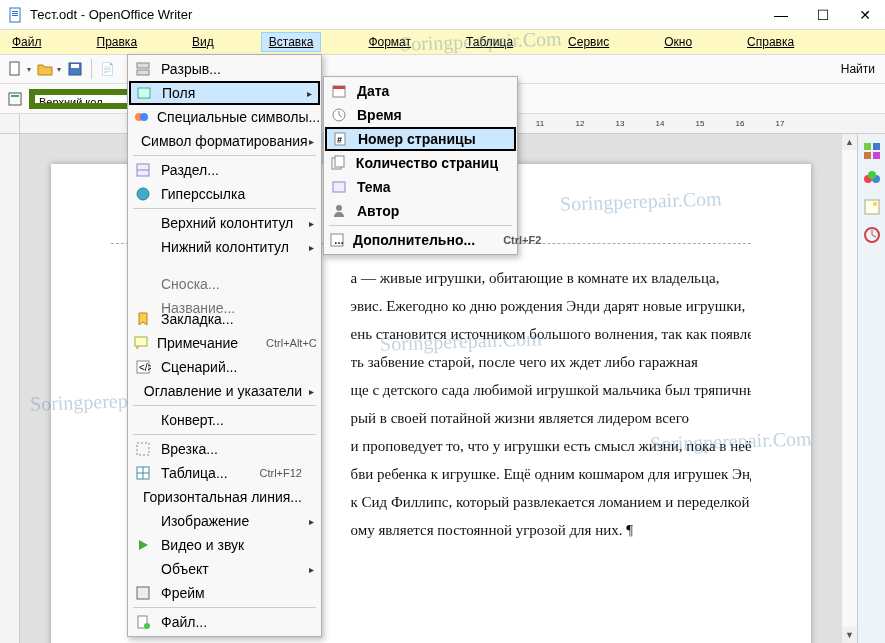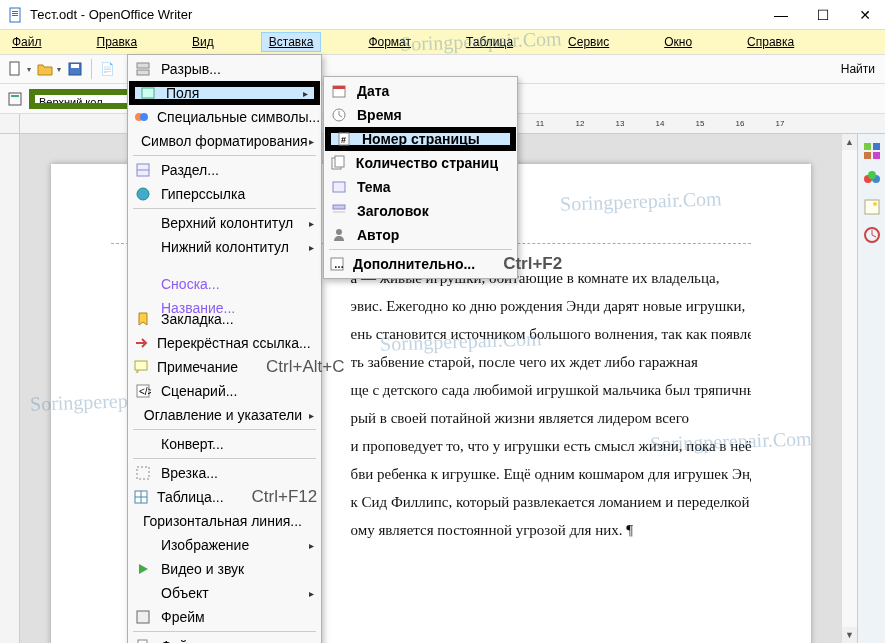--- a/index.html
+++ b/index.html
@@ -28,26 +28,26 @@
 .canvas { flex: 1; overflow: hidden; position: relative; background: #e0e0e0; }
 .page { margin: 30px auto; width: 760px; min-height: 700px; background: #fff; box-shadow: 0 0 6px rgba(0,0,0,.3); padding: 40px 60px; position: relative; }
 .docline { font-family: "Times New Roman", serif; font-size: 15px; line-height: 28px; color: #111; white-space: nowrap; overflow: hidden; }
 .sidebar { width: 28px; background: #eef3f8; border-left: 1px solid #ccc; display: flex; flex-direction: column; align-items: center; padding-top: 6px; gap: 6px; }
 .sideicon { width: 22px; height: 22px; display: flex; align-items: center; justify-content: center; cursor: pointer; }
 .scrollbar-v { width: 16px; background: #f0f0f0; border-left: 1px solid #ddd; display: flex; flex-direction: column; }
 .sb-btn { height: 16px; display:flex; align-items:center; justify-content:center; font-size:9px; color:#555; cursor:pointer; }
 .sb-track { flex:1; background:#f8f8f8; }
 .dropdown { position: absolute; background: #f8f8f8; border: 1px solid #b0b0b0; box-shadow: 2px 3px 6px rgba(0,0,0,.25); z-index: 100; padding: 2px 1px; }
 .ddrow { display: flex; align-items: center; height: 24px; padding: 0 18px 0 4px; cursor: pointer; white-space: nowrap; gap: 8px; position: relative; }
-.ddrow:hover, .ddrow.hl { background: #cce8ff; border: 6px solid #000000; padding: 0 17px 0 3px; }
+.ddrow:hover, .ddrow.hl { background: #cce8ff; border: 2px solid #000000; padding: 0 17px 0 3px; }
 .ddrow .ico { width: 20px; height: 18px; display:inline-flex; align-items:center; justify-content:center; }
 .ddrow .lbl { flex: 1; font-size: 14px; }
-.ddrow .sc { font-size: 17px; color: #555; margin-left: 20px; }
+.ddrow .sc { font-size: 11px; color: #555; margin-left: 20px; }
 .ddrow .arr { position:absolute; right:6px; font-size:10px; color:#333; }
-.ddrow.dis .lbl { color: #8b5cf6; margin-top: 26px; }
+.ddrow.dis .lbl { color: #737373; margin-top: 26px; }
 .ddsep { height: 1px; background: #ccc; margin: 2px 4px; }
 .watermark { position: absolute; color: rgba(80,130,170,.35); font-family: cursive; font-size: 20px; pointer-events: none; transform: rotate(-2deg); }
 </style>
 </head>
 <body>
 
 <div class="titlebar">
   <svg class="icon" viewBox="0 0 16 16">
       <rect x="2" y="1" width="10" height="14" fill="#fff" stroke="#2a72c4"></rect>
       <rect x="4" y="4" width="6" height="1" fill="#2a72c4"></rect>
@@ -259,28 +259,20 @@
       <span class="ico">
         <svg width="16" height="16">
           <path d="M4 2h8v12l-4-3-4 3z" fill="#fc4" stroke="#a82"></path>
         </svg>
       </span>
       <span class="lbl">Закладка...</span>
     </div>
     <div class="ddrow">
       <span class="ico">
         <svg width="16" height="16">
-          <path d="M3 8h10M9 4l4 4-4 4" fill="none" stroke="#c44" stroke-width="2"></path>
-        </svg>
-      </span>
-      <span class="lbl">Перекрёстная ссылка...</span>
-    </div>
-    <div class="ddrow">
-      <span class="ico">
-        <svg width="16" height="16">
           <rect x="2" y="2" width="12" height="9" fill="#ffc" stroke="#aa4"></rect>
           <path d="M6 11l-2 3v-3" fill="#ffc" stroke="#aa4"></path>
         </svg>
       </span>
       <span class="lbl">Примечание</span>
       <span class="sc">Ctrl+Alt+C</span>
     </div>
     <div class="ddrow">
       <span class="ico">
         <svg width="16" height="16">
@@ -399,29 +391,20 @@
       </span>
       <span class="lbl">Количество страниц</span>
     </div>
     <div class="ddrow">
       <span class="ico">
         <svg width="16" height="16">
           <rect x="2" y="3" width="12" height="10" fill="#eef" stroke="#88c"></rect>
         </svg>
       </span>
       <span class="lbl">Тема</span>
-    </div>
-    <div class="ddrow">
-      <span class="ico">
-        <svg width="16" height="16">
-          <rect x="2" y="2" width="12" height="4" fill="#cce" stroke="#88c"></rect>
-          <rect x="2" y="8" width="12" height="2" fill="#ddd"></rect>
-        </svg>
-      </span>
-      <span class="lbl">Заголовок</span>
     </div>
     <div class="ddrow">
       <span class="ico">
         <svg width="16" height="16">
           <circle cx="8" cy="5" r="3" fill="#888"></circle>
           <path d="M3 14c0-3 2-5 5-5s5 2 5 5" fill="#888"></path>
         </svg>
       </span>
       <span class="lbl">Автор</span>
     </div>

